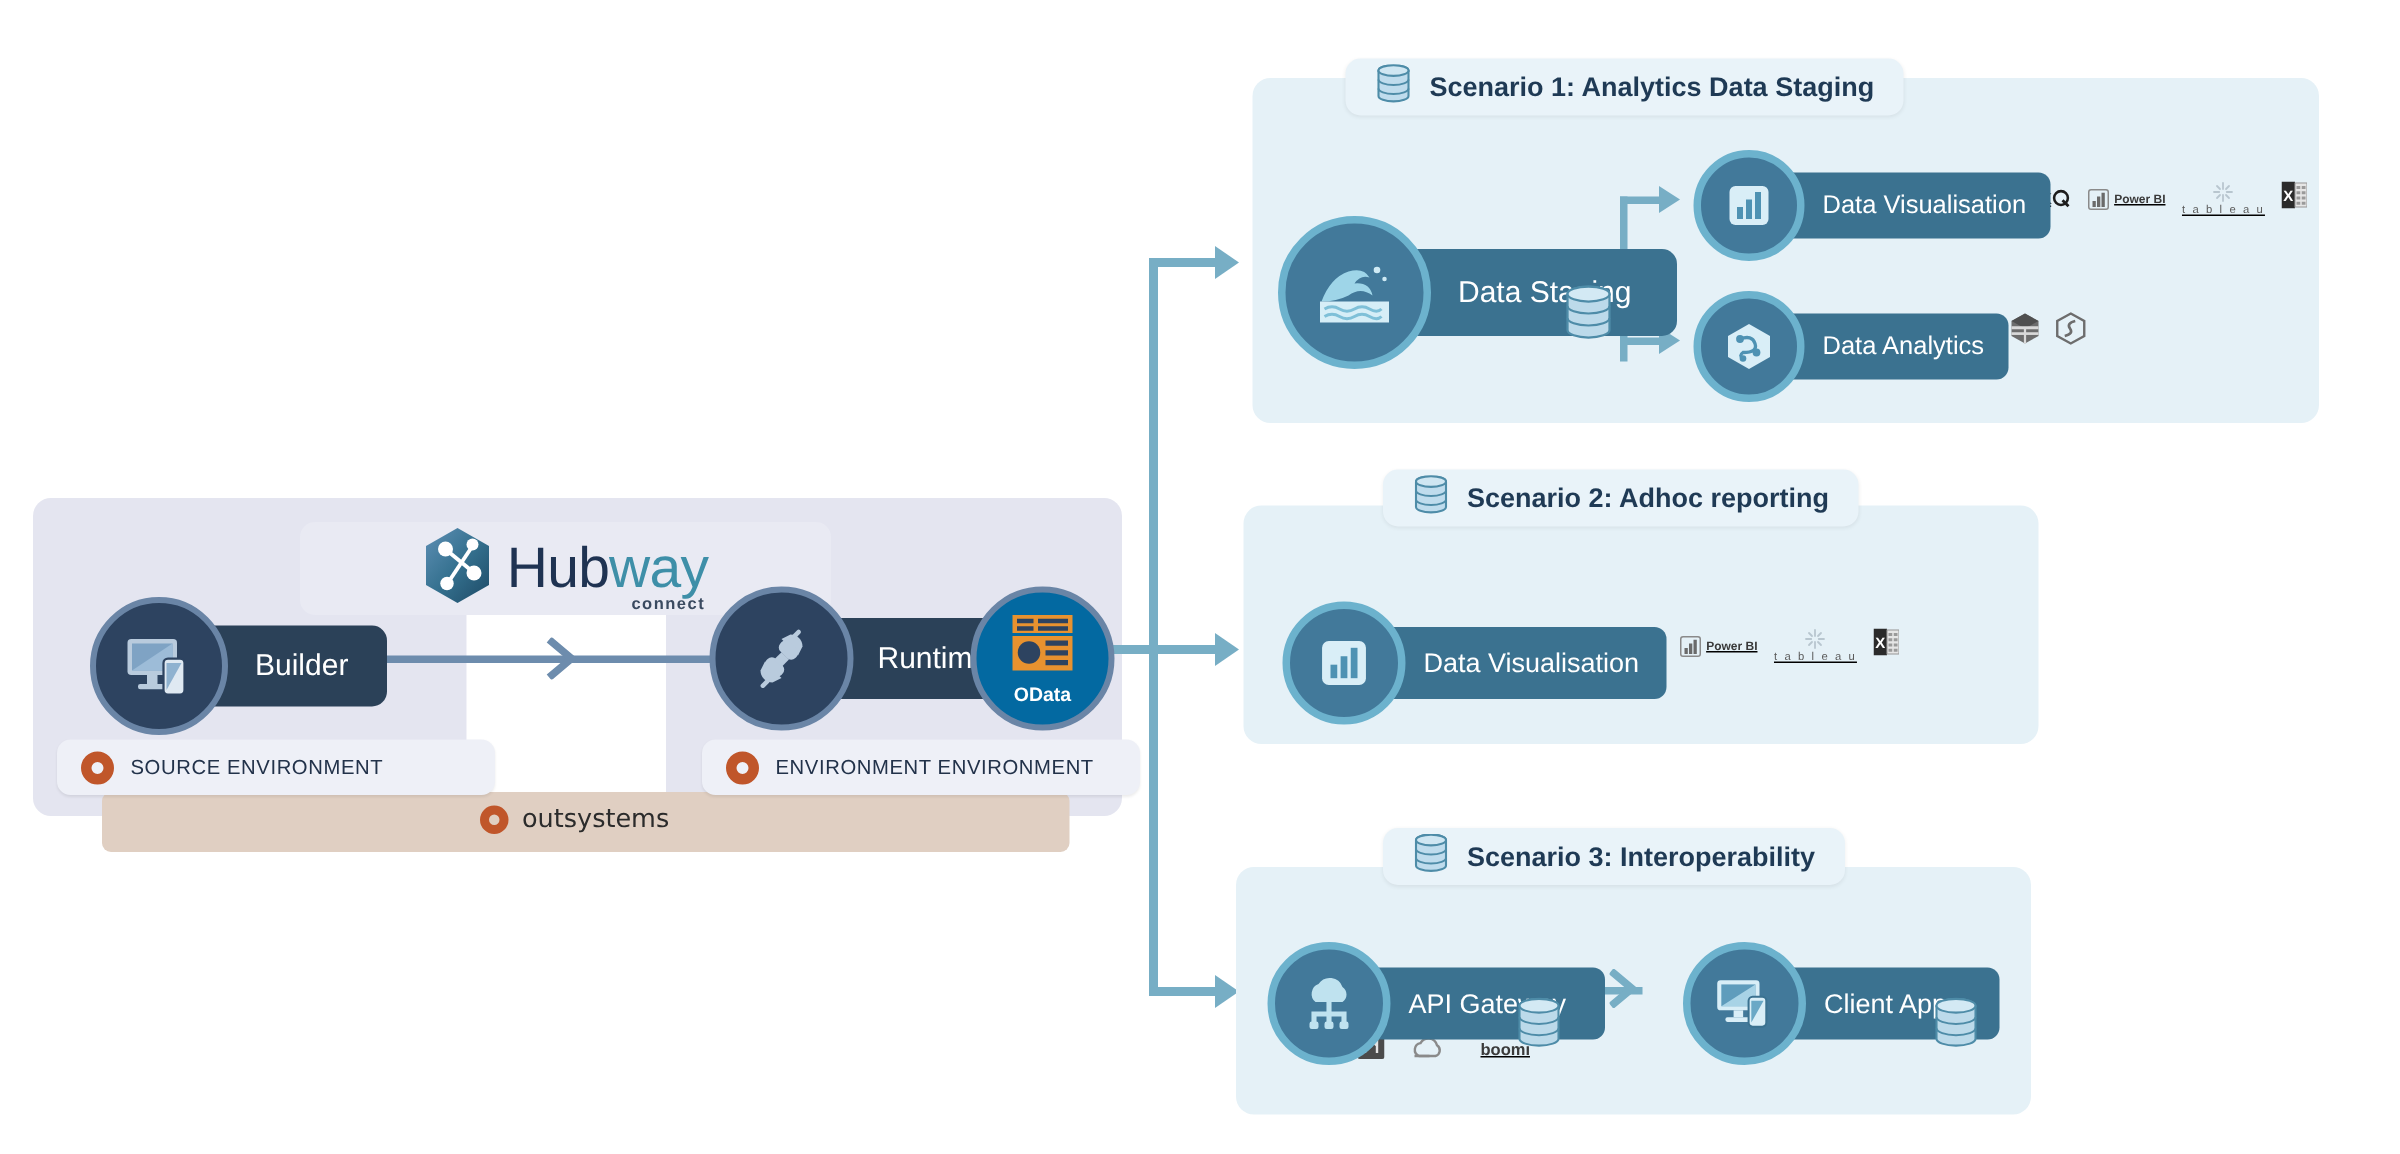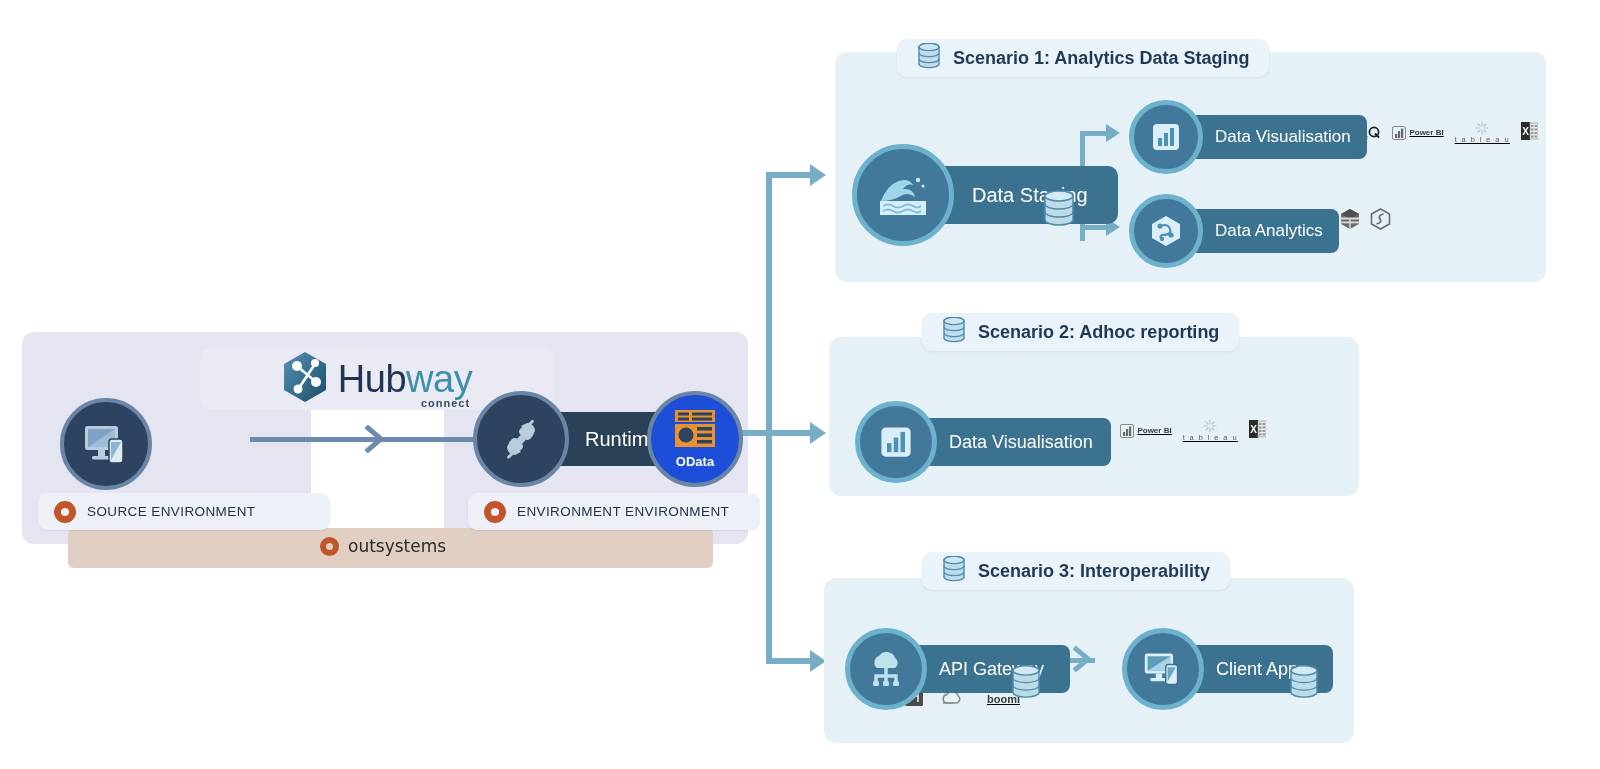--- a/index.html
+++ b/index.html
@@ -32,21 +32,21 @@
   .teal-circle{background:#42799a;border:5px solid #6cb2cd;}
   .teal-pill{background:#3b7290;}
 
   #builder-node{left:60px;top:398px;}
   #builder-node .circle{width:84px;height:84px;}
   #builder-node .pill{height:54px;margin-left:-28px;padding:0 26px 0 46px;border-radius:10px;font-size:20px;}
 
   #runtime-node{left:473px;top:391px;}
   #runtime-node .circle{width:88px;height:88px;}
   #runtime-node .pill{height:54px;margin-left:-26px;padding:0 38px 0 42px;border-radius:8px;font-size:20px;}
-  #odata-circle{left:647px;top:391px;width:88px;height:88px;border-radius:50%;background:#1d4ed8;border:4px solid #6a85a6;
+  #odata-circle{left:647px;top:391px;width:88px;height:88px;border-radius:50%;background:#0369a1;border:4px solid #6a85a6;
                 display:flex;flex-direction:column;align-items:center;justify-content:center;z-index:3;}
   #odata-circle .odata-text{color:#ffffff;font-size:13px;font-weight:700;margin-top:1px;}
 
   #builder-runtime-line{left:250px;top:437px;width:232px;height:5px;background:#6d8cad;}
   #builder-runtime-arrow{left:364px;top:425px;}
 
   .env-chip{position:absolute;background:#eef0f7;border-radius:9px;display:flex;align-items:center;gap:11px;
             padding:0 16px;height:37px;box-shadow:0 1px 2px rgba(0,0,0,.08);}
   .env-chip .lbl{font-size:13.5px;font-weight:400;color:#22324a;letter-spacing:.4px;}
   #src-env{left:38px;top:493px;width:260px;}
@@ -129,20 +129,23 @@
     <svg width="46" height="42" viewBox="0 0 46 42">
       <rect x="2" y="3" width="33" height="24" rx="2.5" fill="#b9cbdd"></rect>
       <rect x="5" y="6" width="27" height="18" fill="#7fa3c4"></rect>
       <path d="M5 24 L32 6 L32 24 Z" fill="#9dbcd8"></path>
       <rect x="15" y="27" width="7" height="6" fill="#b9cbdd"></rect>
       <rect x="9" y="33" width="19" height="3.5" rx="1.5" fill="#b9cbdd"></rect>
       <rect x="26" y="16" width="14" height="24" rx="3" fill="#dfe9f2" stroke="#2d4360" stroke-width="1.5"></rect>
       <path d="M28 19 L38 19 L28 37 Z" fill="#8fb2d0"></path>
     </svg>
   </div>
+  <div class="pill navy-pill">
+    <span>Builder</span>
+  </div>
 </div>
 
 <div class="abs" id="builder-runtime-line"></div>
 <div class="abs" id="builder-runtime-arrow">
   <svg width="24" height="28" viewBox="0 0 24 28">
       <path d="M4 3 L17 14 L4 25" fill="none" stroke="#6d8cad" stroke-width="5" stroke-linecap="square"></path>
     </svg>
 </div>
 
 <div class="node" id="runtime-node">

